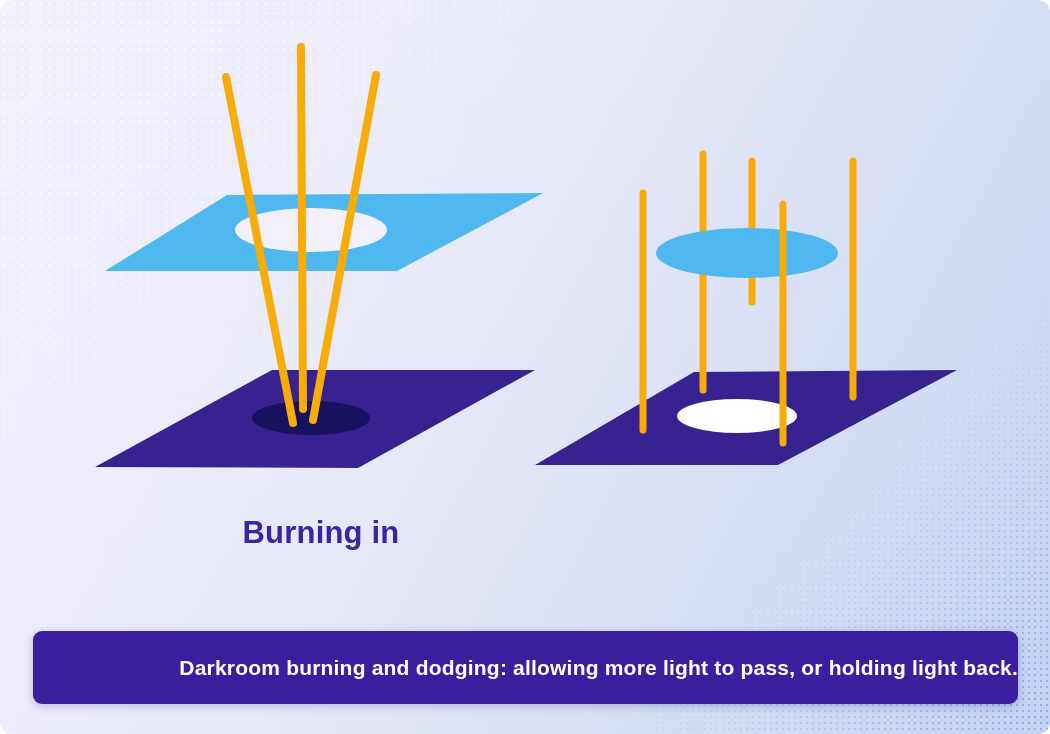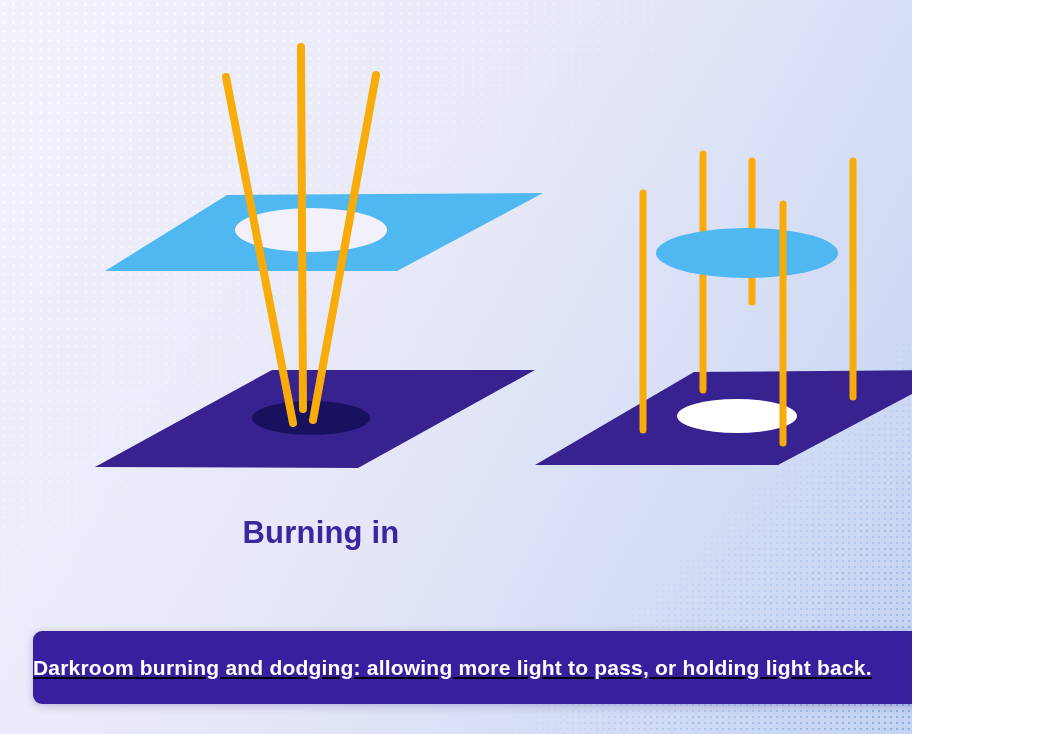--- a/index.html
+++ b/index.html
@@ -2,27 +2,28 @@
 <html style="--bg-start: #F2F1FC; --bg-mid: #E7E8F8; --bg-end: #C3D3F2; --dot-white: rgba(255,255,255,0.85); --dot-blue: rgba(96,150,222,0.60); --ray-yellow: #F7AC0A; --film-blue: #4FB8F0; --tool-blue: #4FB8F0; --paper-purple: #38228F; --burn-spot-navy: #171160; --hole-light: #F2F1FB; --dodge-spot-white: #FFFFFF; --caption-bg: #391F9E; --caption-text: #FFFFFF; --label-text: #3B25A0;"><head>
 <meta charset="utf-8">
 <style>
   html, body {
     margin: 0;
     padding: 0;
     font-family: "Liberation Sans", sans-serif;
   }
   .stage {
     position: relative;
-    width: 912px;
+    width: 1050px;
     height: 734px;
     overflow: hidden;
     background: linear-gradient(118deg,
       var(--bg-start) 0%,
       var(--bg-mid) 45%,
       var(--bg-end) 100%);
+    border-radius: 12px;
   }
   .dots {
     position: absolute;
     inset: 0;
     pointer-events: none;
   }
   .dots-tl {
     background-image: radial-gradient(var(--dot-white) 1.2px, transparent 1.4px);
     background-size: 9px 9px;
     -webkit-mask-image: linear-gradient(135deg, #000 0%, transparent 52%);
@@ -69,23 +70,22 @@
   .caption {
     position: absolute;
     left: 33px;
     top: 631px;
     width: 985px;
     height: 73px;
     border-radius: 9px;
     background: var(--caption-bg);
     display: flex;
     align-items: center;
-    justify-content: flex-start;
+    justify-content: flex-end;
     box-shadow: 0 2px 8px rgba(42, 22, 120, 0.25);
-    text-decoration: underline;
   }
   .caption-text {
     color: var(--caption-text);
     font-size: 21px;
     font-weight: 700;
     letter-spacing: 0.2px;
     white-space: nowrap;
   }
 </style>
 </head>

